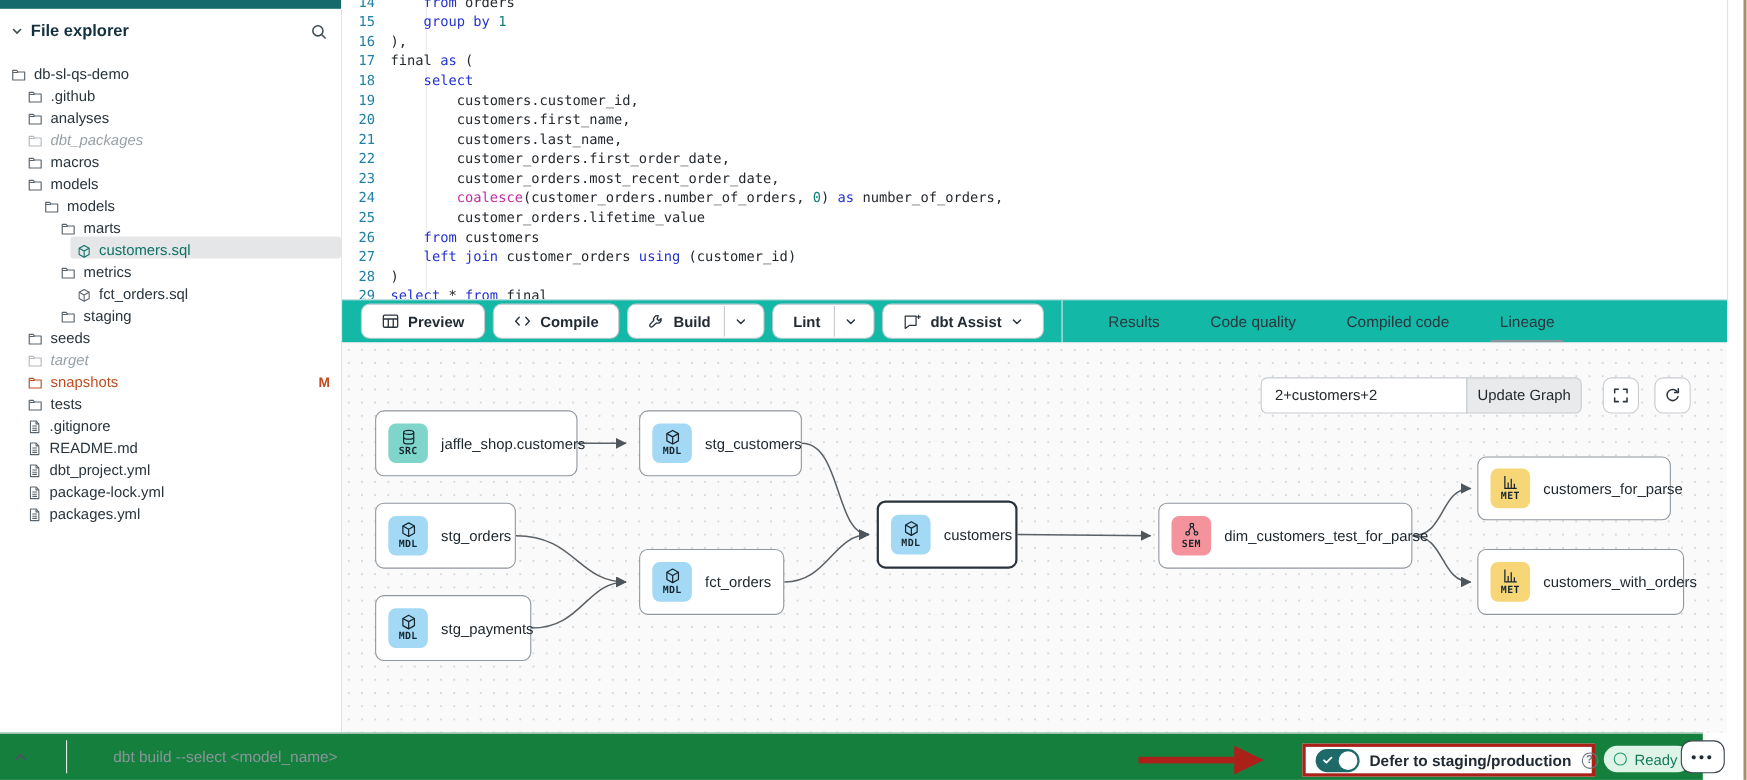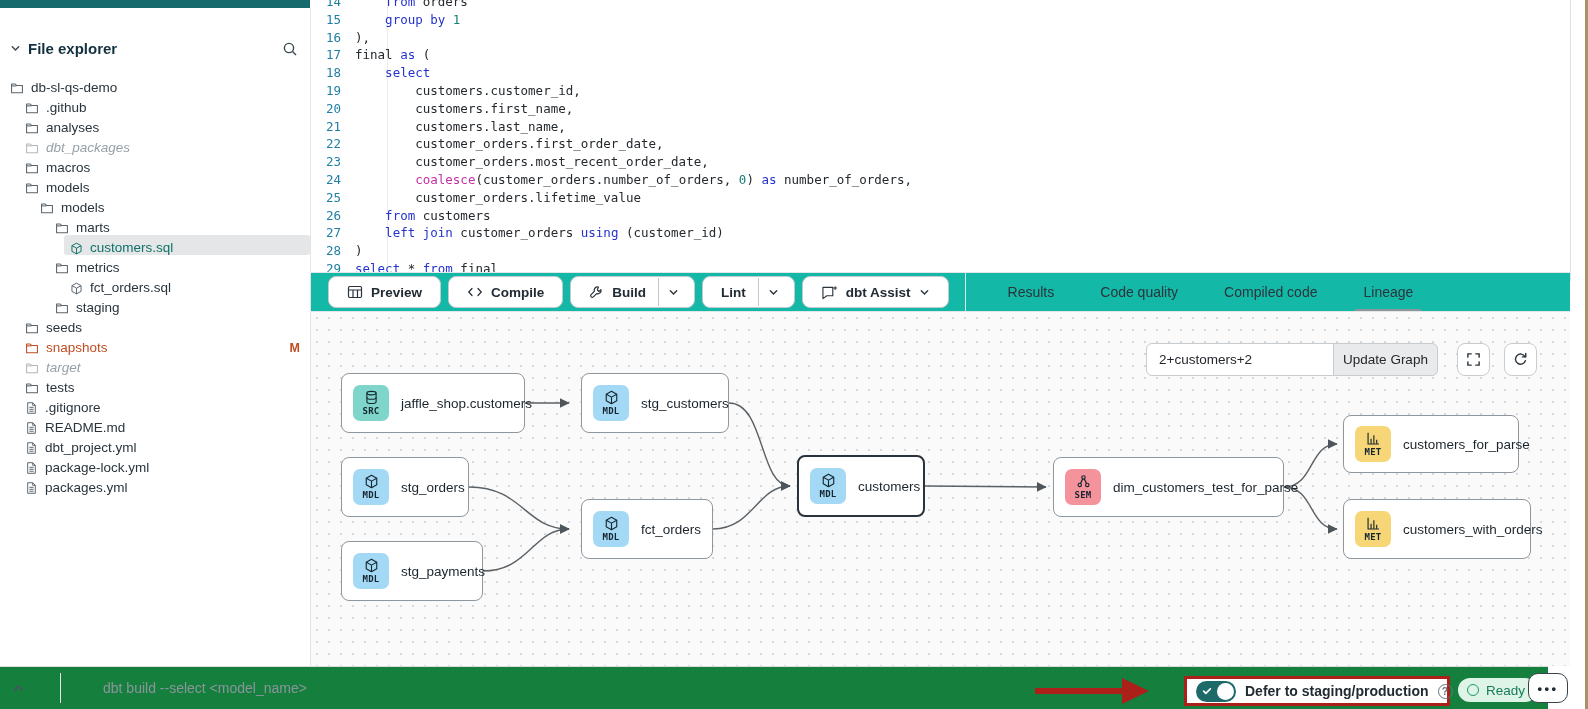--- a/index.html
+++ b/index.html
@@ -3,21 +3,21 @@
 <meta charset="utf-8">
 <style>
   * { box-sizing: border-box; }
   body { margin:0; background:#fff; }
   .root { position:relative; width:1588px; height:709px; overflow:hidden; background:#fff;
           font-family:"Liberation Sans",sans-serif; color:#1f2a33; }
 
   
   .sidebar { position:absolute; left:0; top:0; width:310px; height:666px; background:#fff; }
   .sidebar-topstrip { height:8px; background:#166a6b; }
-  .sidebar-header { display:flex; align-items:center; gap:7px; padding:12px 12px 4px 10px;margin-top:20px; }
+  .sidebar-header { display:flex; align-items:center; gap:7px; padding:12px 12px 4px 10px; }
   .sidebar-header .chev { color:#3c4a52; display:flex; }
   .sidebar-title { font-weight:700; font-size:15px; color:#13303f; }
   .sidebar-search { margin-left:auto; color:#3c4a52; display:flex; cursor:pointer; }
   .tree { padding-top:14px; font-size:13.5px; color:#29343c; }
   .tree-row { display:flex; align-items:flex-end; gap:7px; height:20px; padding-right:10px; cursor:pointer; }
   .tree-icon { display:flex; color:#5a646c; flex:none; }
   .tree-label { white-space:nowrap; }
   .tree-row.muted { color:#98a0a6; font-style:italic; }
   .tree-row.muted .tree-icon { color:#b3b9be; }
   .tree-row.modified { color:#bf4c21; }
@@ -249,38 +249,38 @@
         </div>
         <div class="tree-row" style="padding-left: 25px;">
           <span class="tree-icon">
             <svg width="14" height="14" viewBox="0 0 16 16" fill="none" stroke="currentColor" stroke-width="1.2" stroke-linejoin="round">
               <path d="M1.8 13.4V3.4h4.1l1.5 1.7h6.8v8.3z"></path>
               <path d="M1.8 5.6h5.6"></path>
             </svg>
           </span>
           <span class="tree-label">seeds</span>
         </div>
+        <div class="tree-row muted" style="padding-left: 25px;">
+          <span class="tree-icon">
+            <svg width="14" height="14" viewBox="0 0 16 16" fill="none" stroke="currentColor" stroke-width="1.2" stroke-linejoin="round">
+              <path d="M1.8 13.4V3.4h4.1l1.5 1.7h6.8v8.3z"></path>
+              <path d="M1.8 5.6h5.6"></path>
+            </svg>
+          </span>
+          <span class="tree-label">target</span>
+        </div>
         <div class="tree-row modified" style="padding-left: 25px;">
           <span class="tree-icon">
             <svg width="14" height="14" viewBox="0 0 16 16" fill="none" stroke="currentColor" stroke-width="1.2" stroke-linejoin="round">
               <path d="M1.8 13.4V3.4h4.1l1.5 1.7h6.8v8.3z"></path>
               <path d="M1.8 5.6h5.6"></path>
             </svg>
           </span>
           <span class="tree-label">snapshots</span>
           <span class="tree-badge">M</span>
-        </div>
-        <div class="tree-row muted" style="padding-left: 25px;">
-          <span class="tree-icon">
-            <svg width="14" height="14" viewBox="0 0 16 16" fill="none" stroke="currentColor" stroke-width="1.2" stroke-linejoin="round">
-              <path d="M1.8 13.4V3.4h4.1l1.5 1.7h6.8v8.3z"></path>
-              <path d="M1.8 5.6h5.6"></path>
-            </svg>
-          </span>
-          <span class="tree-label">target</span>
         </div>
         <div class="tree-row" style="padding-left: 25px;">
           <span class="tree-icon">
             <svg width="14" height="14" viewBox="0 0 16 16" fill="none" stroke="currentColor" stroke-width="1.2" stroke-linejoin="round">
               <path d="M1.8 13.4V3.4h4.1l1.5 1.7h6.8v8.3z"></path>
               <path d="M1.8 5.6h5.6"></path>
             </svg>
           </span>
           <span class="tree-label">tests</span>
         </div>

